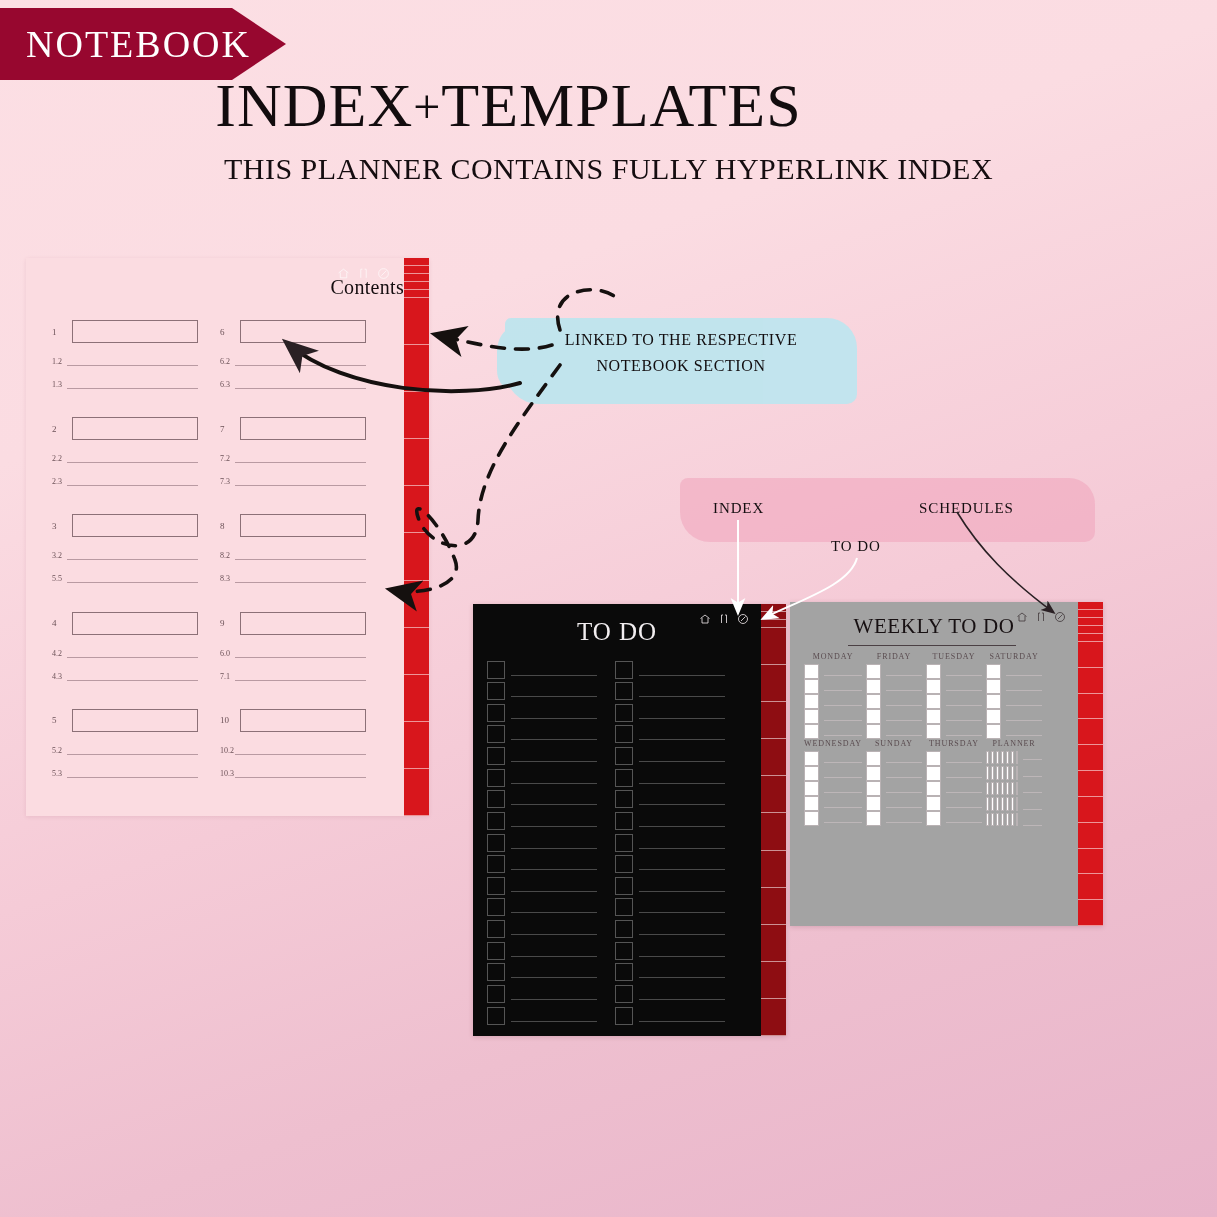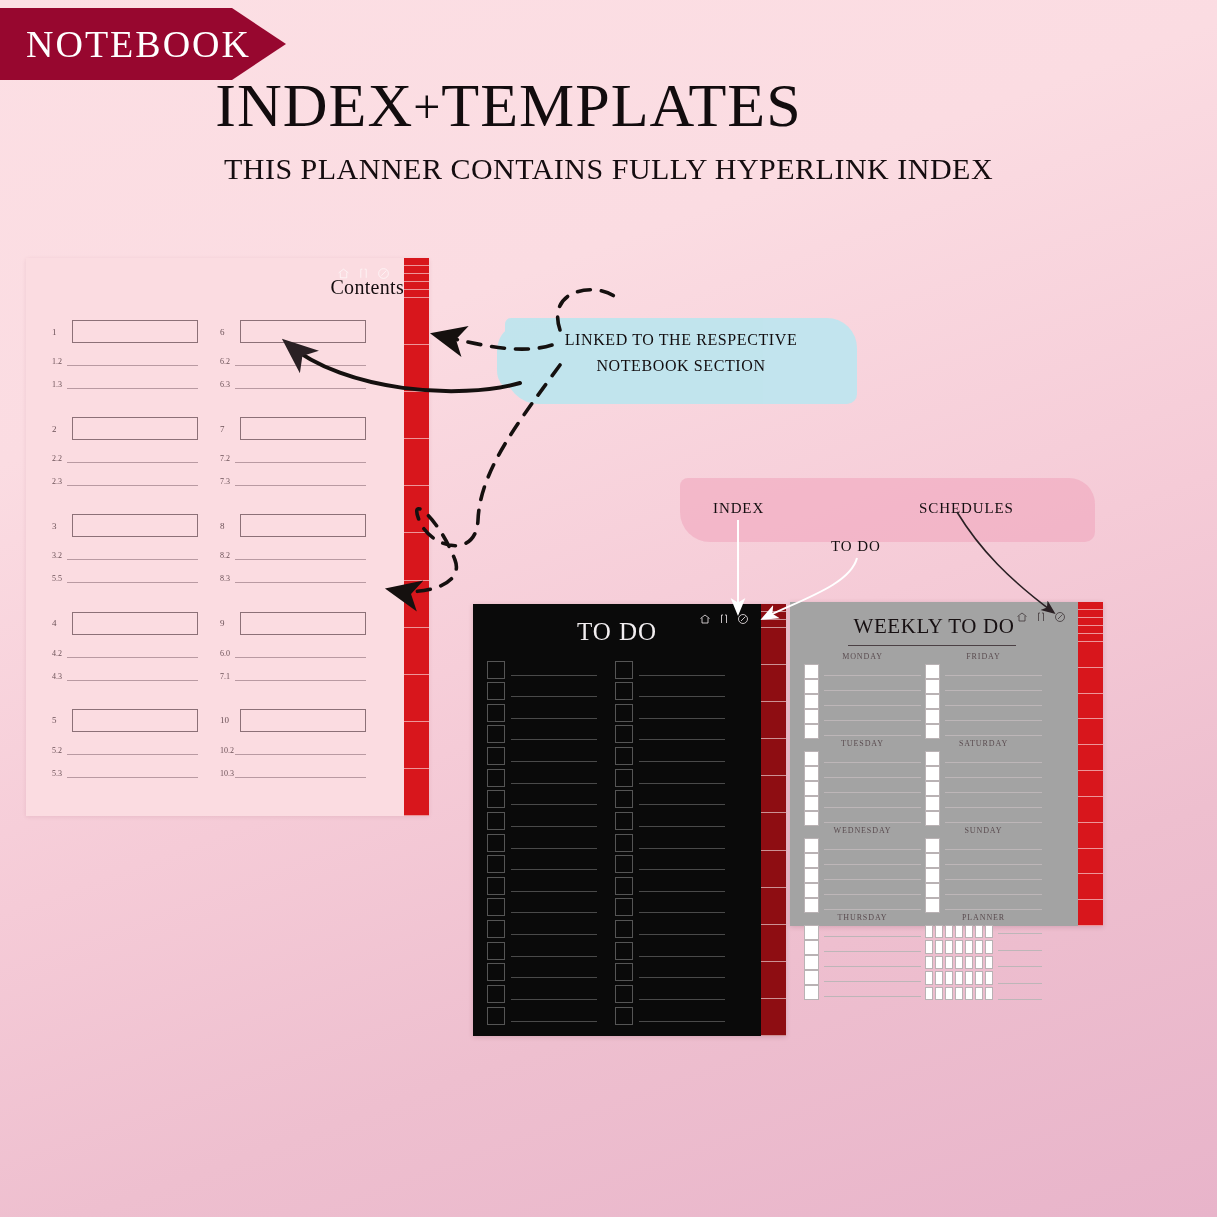--- a/index.html
+++ b/index.html
@@ -94,21 +94,21 @@
     box-shadow:0 1px 5px rgba(90,30,50,.18);
   }
   #weekly-page .paper{position:absolute;left:0;top:0;right:25px;bottom:0;}
   #weekly-title{
     position:absolute;left:0;top:12px;width:100%;text-align:center;
     font-size:21px;color:#171012;letter-spacing:.6px;
   }
   #weekly-rule{position:absolute;left:58px;right:62px;top:43px;height:1px;background:#4b4044;}
   #weekly-grid{
     position:absolute;left:14px;right:36px;top:50px;bottom:8px;
-    display:grid;grid-template-columns:1fr 1fr;grid-template-rows:1fr 1fr 1fr 1fr;
+    display:grid;grid-template-columns:1fr 1fr 1fr 1fr;grid-template-rows:1fr 1fr 1fr 1fr;
     column-gap:4px;
   }
   .wcell{display:flex;flex-direction:column;}
   .wcell .wlabel{text-align:center;font-size:8px;letter-spacing:.9px;color:#5a4c50;
                  margin-bottom:3px;}
   .wlines{flex:1;display:flex;flex-direction:column;justify-content:space-between;}
   .wrow{display:flex;align-items:center;gap:5px;height:15px;}
   .wrow .cbox{width:13px;height:13px;border:1px solid #b9b2b4;flex:0 0 auto;background:#fff;}
   .wrow .ln{flex:1;border-bottom:1px solid #bdb6b8;height:8px;}
   

